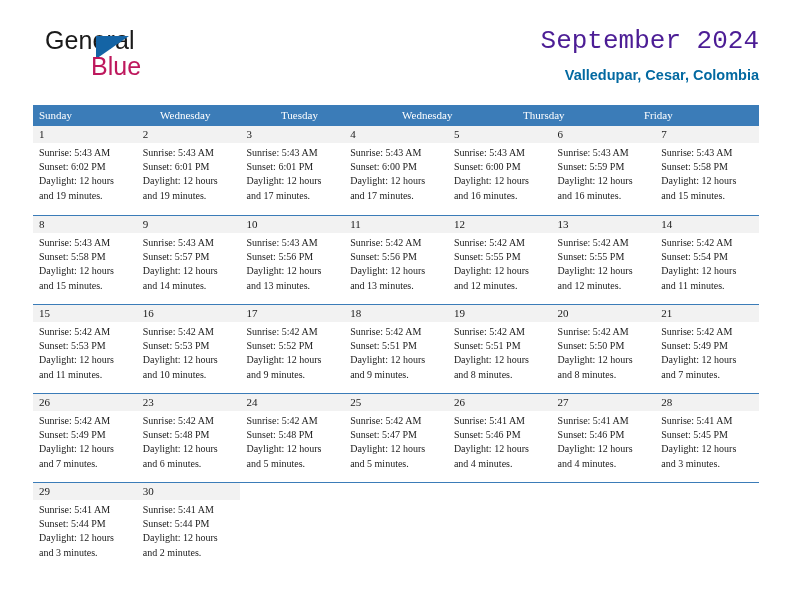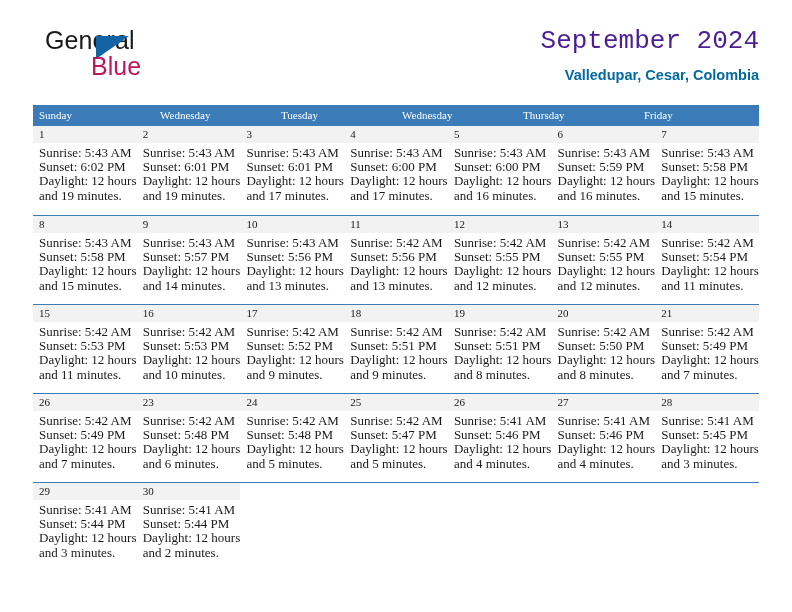--- a/index.html
+++ b/index.html
@@ -134,21 +134,21 @@
     height: 17px;
   }
   .daynum {
     font-size: 11px;
     line-height: 17px;
     padding-left: 6px;
     color: #1a1a1a;
   }
   .day-info {
     padding: 3px 6px 0 6px;
-    font-size: 13px;
+    font-size: 10px;
     line-height: 14.2px;
     color: #1a1a1a;
   }
   .day-info div {
     white-space: nowrap;
   }
 </style>
 </head>
 <body>
 

